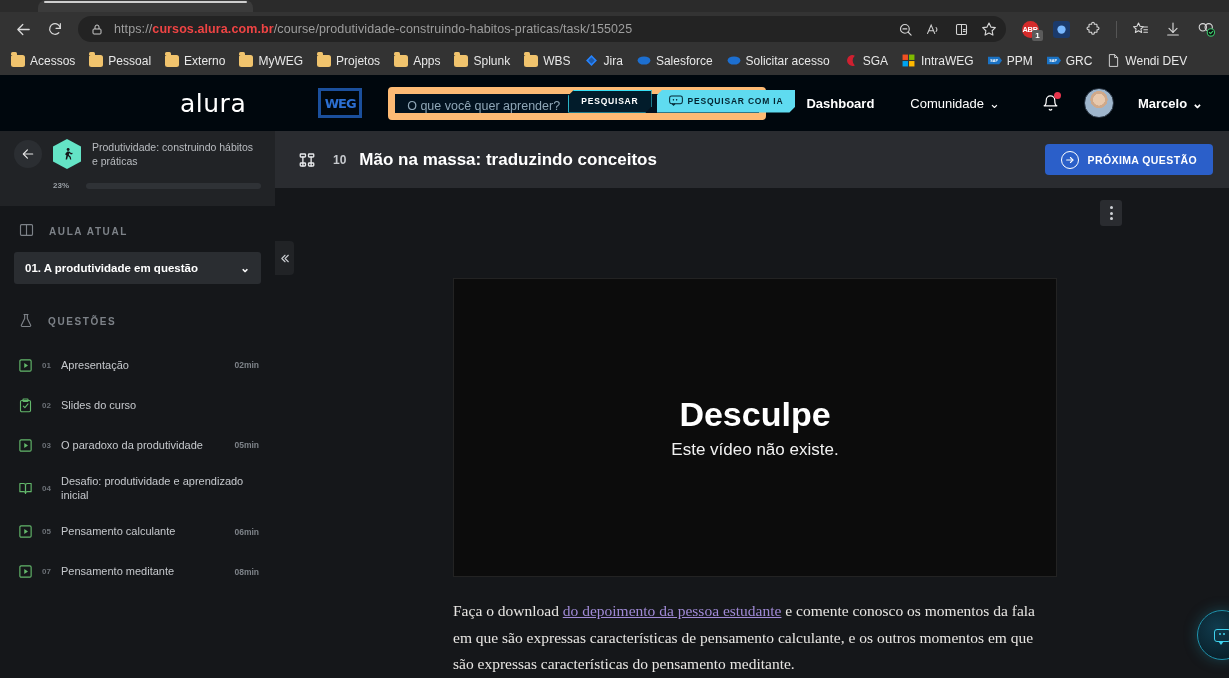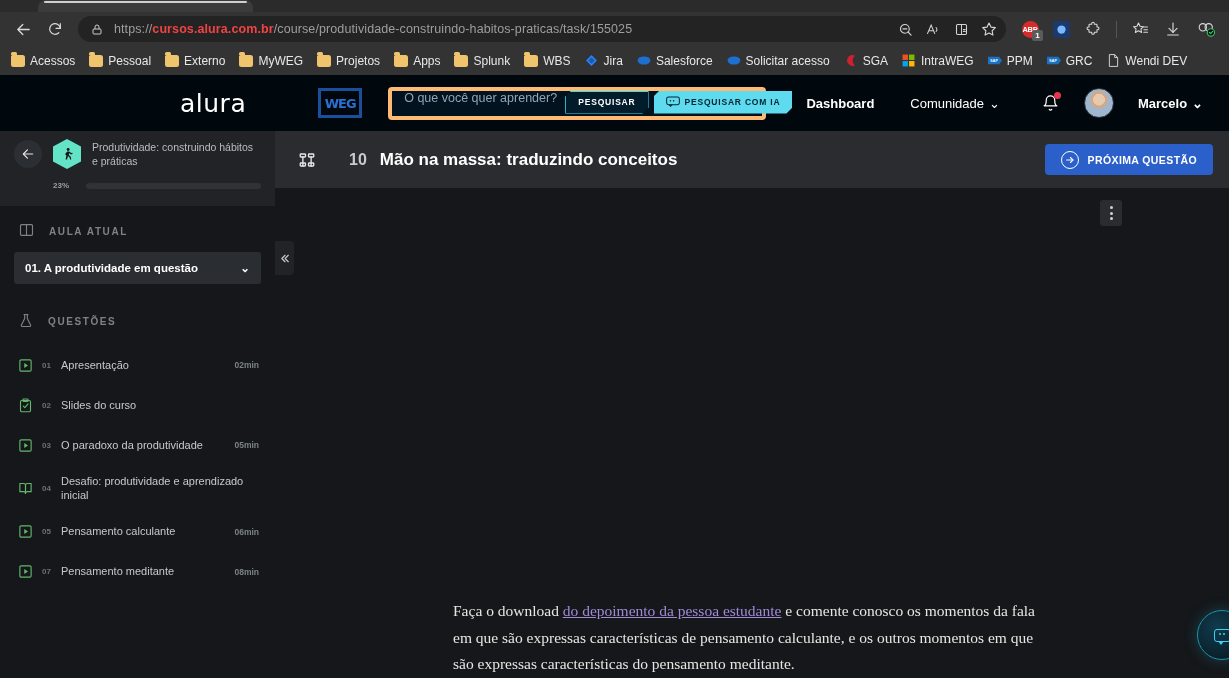--- a/index.html
+++ b/index.html
@@ -102,22 +102,22 @@
     font-family: "DejaVu Sans", sans-serif;
   }
   #weg-logo {
     margin-left: 72px; width: 44px; height: 30px; border: 3px solid #1b4f9c;
     display:flex; align-items:center; justify-content:center; background:#00070d;
   }
   #weg-logo span { color:#2c6fd1; font-size:13px; font-weight:900; letter-spacing:-1px; font-family:"DejaVu Sans", sans-serif;}
 
   #search-wrap {
     margin-left: 26px; width: 378px; height: 33px;
-    border: 4px solid #fdba74; border-radius: 4px; background: #02121f;
-    display: flex; align-items: flex-start; padding: 0 3px 0 12px;
+    border: 7px solid #fdba74; border-radius: 4px; background: #02121f;
+    display: flex; align-items: flex-end; padding: 0 3px 0 12px;
   }
   #search-input {
     flex: 1 1 auto; background: transparent; border: 0; outline: 0;
     color: #8fa6b6; font-size: 12.5px; font-family: inherit;
   }
   #search-input::placeholder { color:#8fa6b6; }
   .pill-btn {
     height: 23px; display:flex; align-items:center; justify-content:center;
     font-size: 8.5px; font-weight: 700; letter-spacing: .8px;
     padding: 0 12px; white-space:nowrap;
@@ -191,21 +191,21 @@
     background:#212326; border-radius: 0 4px 4px 0; color:#c9ccd0;
     display:flex; align-items:center; justify-content:center; font-size:13px; z-index:6;
   }
 
   
   #main { flex: 1 1 auto; background: #15171a; position:relative; overflow:hidden;}
   #task-header {
     height: 57px; background:#2a2c30; display:flex; align-items:center; padding: 0 16px 0 22px;
   }
   #task-icon { width:20px; height:20px; color:#e6e8ea; display:flex; align-items:center; justify-content:center; flex:0 0 auto;}
-  #task-num { font-size: 16px; color:#c7cace; margin-left: 32px; font-weight:600;}
+  #task-num { font-size: 12px; color:#c7cace; margin-left: 16px; font-weight:600;}
   #task-title { font-size: 17px; color:#fff; font-weight:700; margin-left: 13px;}
   #next-btn {
     margin-left:auto; background:#2b5fc9; color:#fff; height:31px; border-radius:4px;
     display:flex; align-items:center; gap:9px; padding: 0 16px;
     font-size: 10.5px; font-weight:700; letter-spacing:.4px;
   }
   #next-btn .arrow-circ {
     width:18px; height:18px; border-radius:50%; border:1.5px solid #fff;
     display:flex; align-items:center; justify-content:center; flex:0 0 auto;
   }
@@ -659,20 +659,24 @@
       </div>
 
       <div id="content-scroll">
 
         <div id="kebab">
           <i></i>
             <i></i>
             <i></i>
         </div>
 
+        <div id="video-box">
+          <div id="video-title">Desculpe</div>
+          <div id="video-sub">Este vídeo não existe.</div>
+        </div>
 
         <div id="article">
           <p><span>Faça o download </span><a href="#">do depoimento da pessoa estudante</a><span> e comente conosco os momentos da fala em que são expressas características de pensamento calculante, e os outros momentos em que são expressas características do pensamento meditante.</span></p>
 
         </div>
 
         <div id="ai-fab">
           <span class="bubble">
               <i style="left:4px"></i>
               <i style="left:8.5px"></i>

